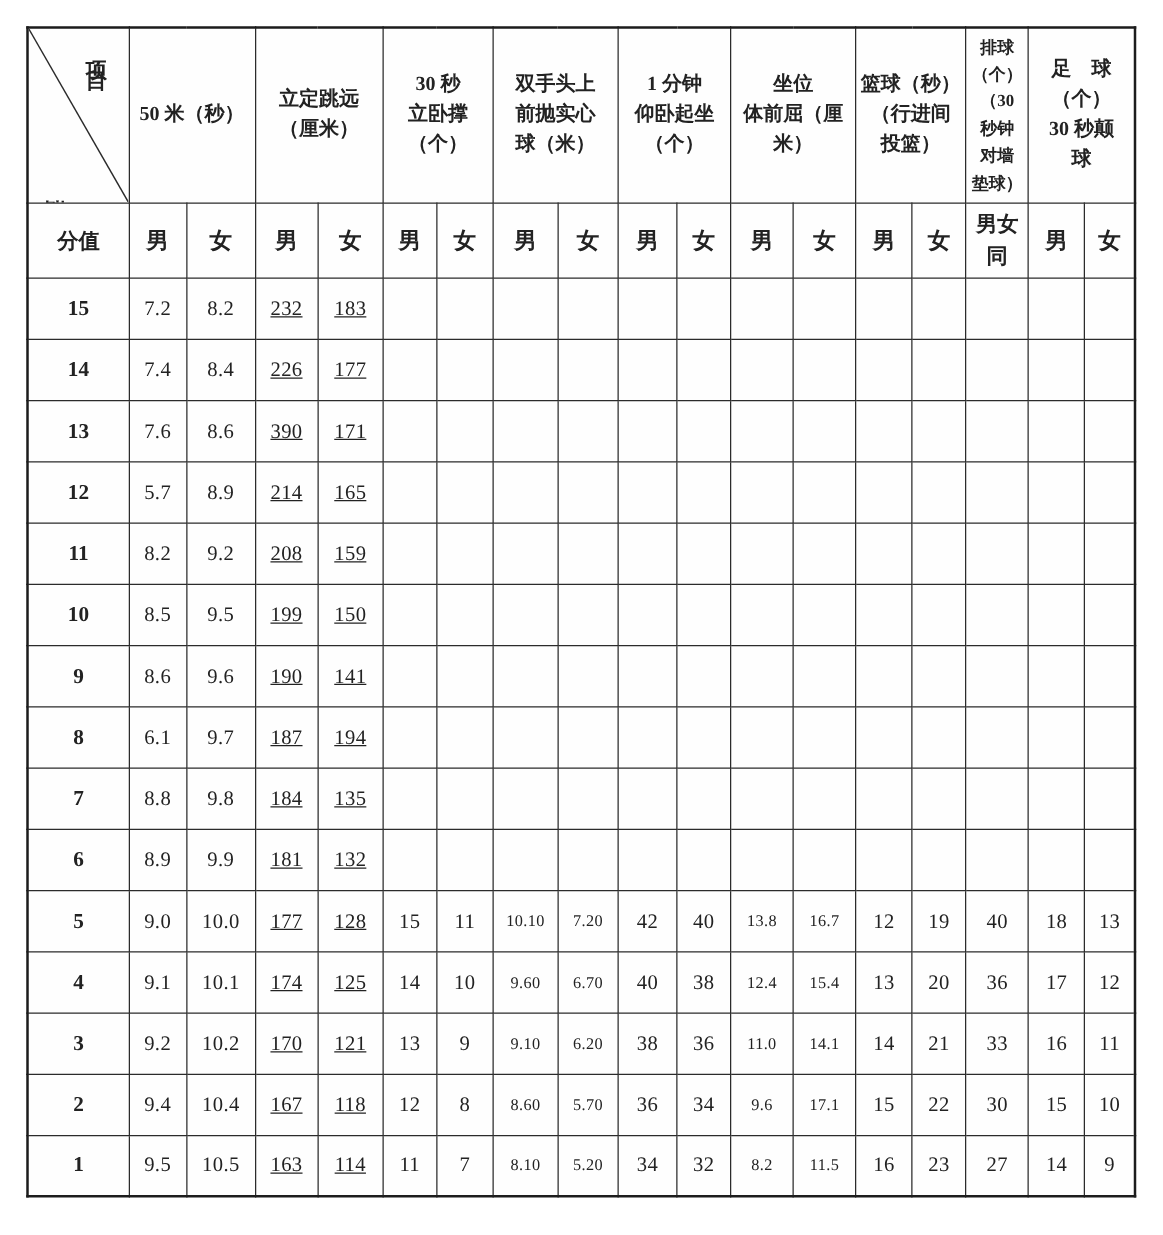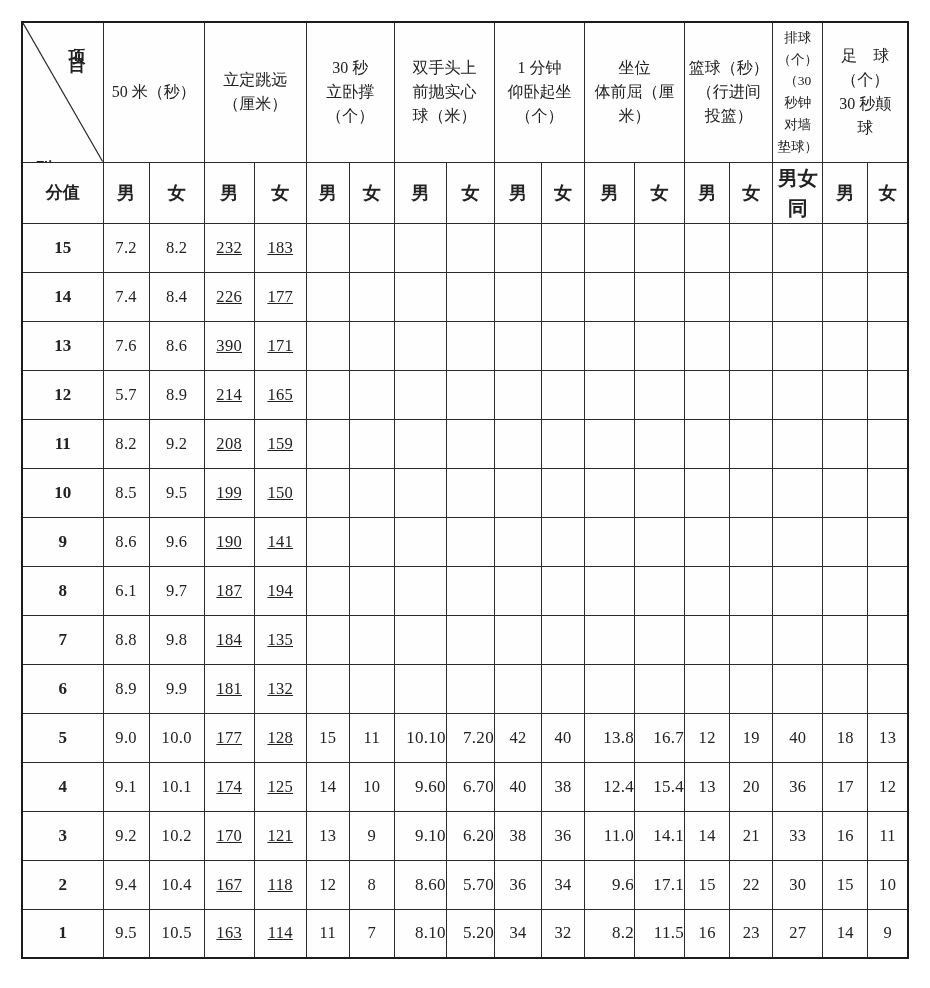--- a/index.html
+++ b/index.html
@@ -14,30 +14,30 @@
     border:2px solid #1c1c1c;background:#fefefe;
   }
   th,td{
     border:1px solid #2b2b2b;text-align:center;vertical-align:middle;
     padding:0;overflow:hidden;
   }
   thead tr.hrow1{height:140px;}
   thead tr.hrow2{height:60px;margin-left:20px;}
   tbody tr{height:49px;}
   .col-header{
-    font-weight:normal;font-size:16px;line-height:1.5;
+    font-weight:bold;font-size:16px;line-height:1.5;
     white-space:pre-line;
   }
   .col-header.small-header{font-size:13.5px;line-height:1.62;}
   .sub-header{font-weight:bold;font-size:18px;}
-  .sub-header.small{font-size:20px;line-height:1.5;white-space:pre-line;}
+  .sub-header.small{font-size:17px;line-height:1.5;white-space:pre-line;}
   .score-header{font-weight:bold;font-size:17px;}
   .score-cell{font-weight:bold;font-size:17px;}
   .value-cell{font-size:16.5px;letter-spacing:0.3px;}
-  .value-cell.small{font-size:17px;text-align:right;}
+  .value-cell.small{font-size:13px;}
   .jump-cell{vertical-align:middle;text-decoration:underline;}
   
   .corner{position:relative;padding:0;}
   .corner svg{position:absolute;left:0;top:0;width:100%;height:100%;display:block;}
   .corner-project{
     position:absolute;top:12px;right:14px;
     writing-mode:vertical-rl;font-weight:bold;font-size:17px;letter-spacing:9px;
   }
   .corner-gender{
     position:absolute;bottom:14px;left:9px;

